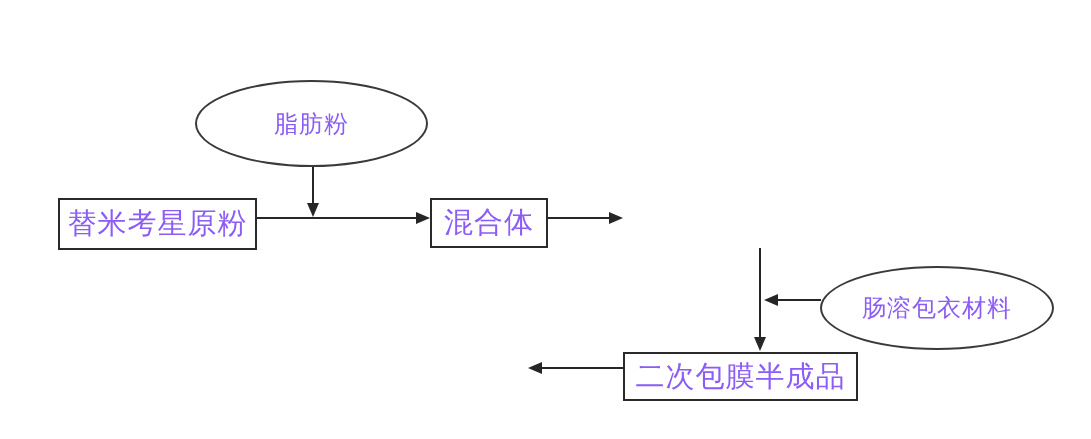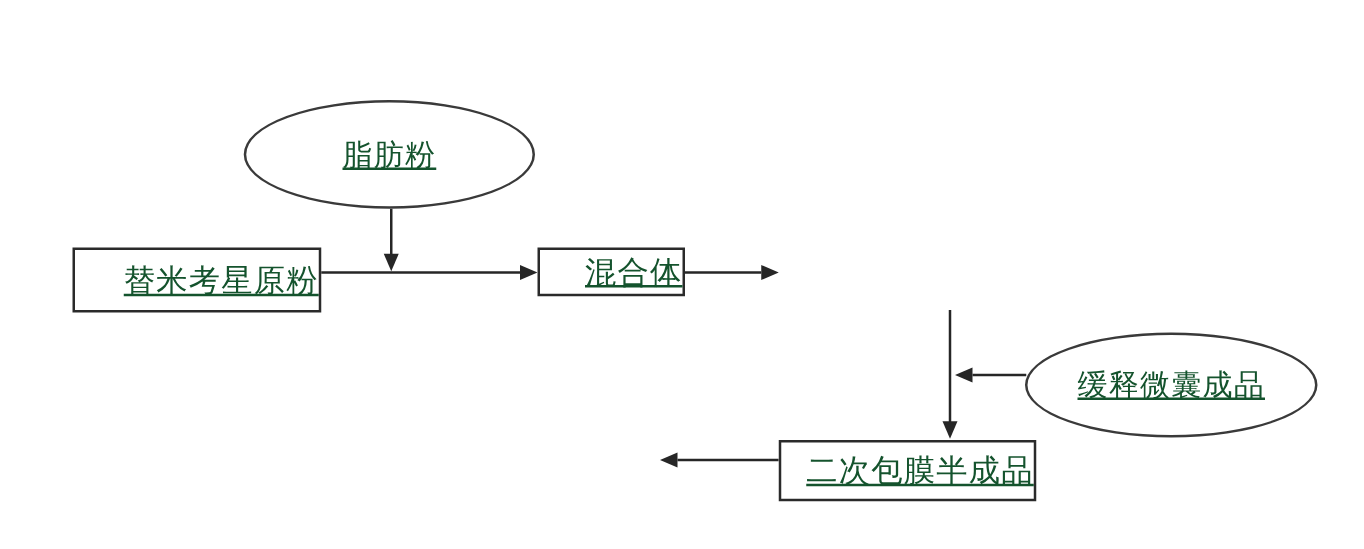--- a/index.html
+++ b/index.html
@@ -15,29 +15,27 @@
     font-family: "Liberation Sans", sans-serif;
     overflow: hidden;
   }
   .node {
     position: absolute;
     box-sizing: border-box;
     display: flex;
     align-items: center;
     justify-content: center;
     background: #ffffff;
-    color: #14532d;
+    color: #8b5cf6;
     white-space: nowrap;
-    text-decoration: underline;
   }
   .rect {
     border: 2px solid #2a2a2a;
-    font-size: 25px;
+    font-size: 29px;
     letter-spacing: 1px;
-    justify-content: flex-end;
   }
   .ellipse {
     border: 2px solid #3a3a3a;
     border-radius: 50%;
     font-size: 24px;
     letter-spacing: 1px;
   }
   .connectors {
     position: absolute;
     left: 0;
@@ -94,27 +92,27 @@
   </svg>
 
   <div class="node ellipse" style="left:195px; top:80px; width:233px; height:87px;">
     <span>脂肪粉</span>
   </div>
 
   <div class="node rect" style="left:58px; top:198px; width:199px; height:52px;">
     <span>替米考星原粉</span>
   </div>
 
-  <div class="node rect" style="left:430px; top:198px; width:118px; height:39px;">
+  <div class="node rect" style="left:430px; top:198px; width:118px; height:50px;">
     <span>混合体</span>
   </div>
 
 
   <div class="node ellipse" style="left:820px; top:266px; width:234px; height:84px;">
-    <span>缓释微囊成品</span>
+    <span>肠溶包衣材料</span>
   </div>
 
-  <div class="node rect" style="left:623px; top:352px; width:206px; height:49px;">
+  <div class="node rect" style="left:623px; top:352px; width:235px; height:49px;">
     <span>二次包膜半成品</span>
   </div>
 
 
 </div>
 
 </body></html>

